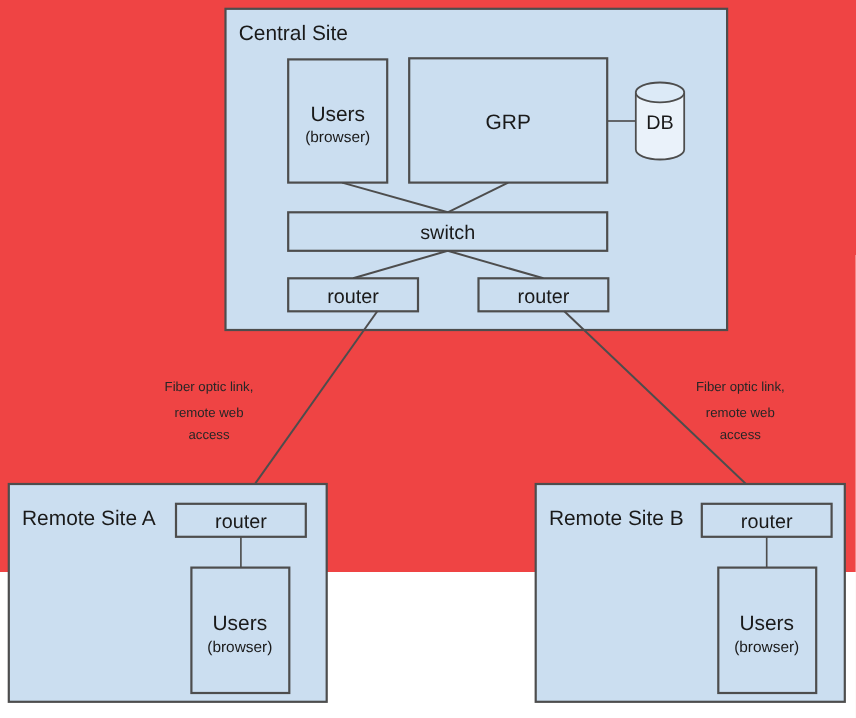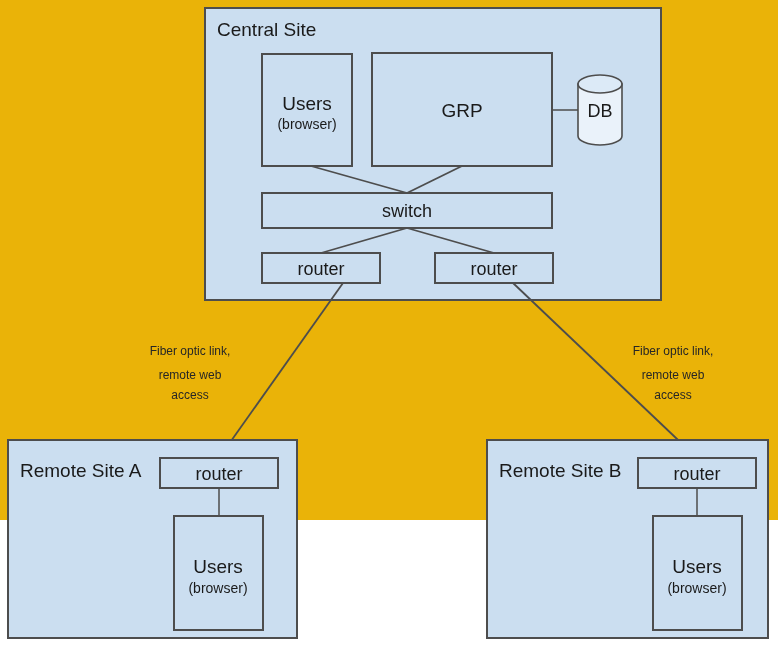--- a/index.html
+++ b/index.html
@@ -10,21 +10,21 @@
   body {
     width: 778px;
     height: 653px;
     font-family: "Liberation Sans", sans-serif;
     overflow: hidden;
   }
   #diagram-root {
     position: relative;
     width: 778px;
     height: 520px;
-    background: #eab308;
+    background: #ef4444;
   }
   svg#net-diagram {
     display: block;
     width: 778px;
     height: 653px;
   }
   .site-box {
     fill: #cbdef0;
     stroke: #4d4d4d;
     stroke-width: 2;

